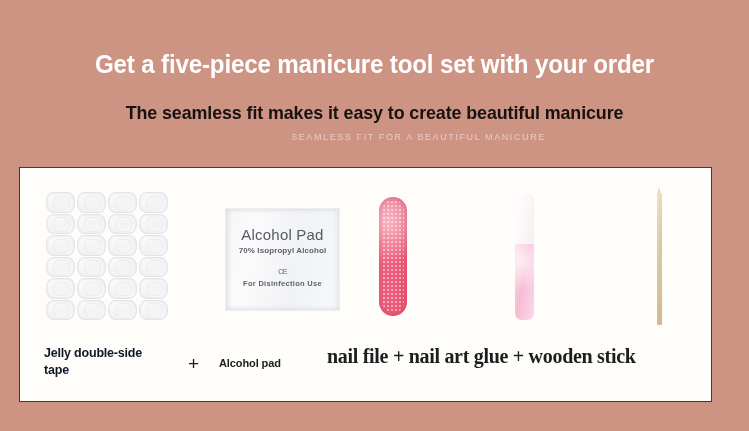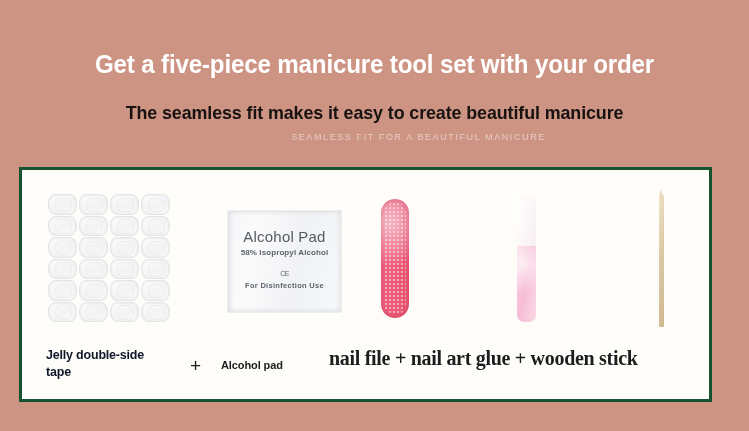--- a/index.html
+++ b/index.html
@@ -63,21 +63,21 @@
   }
 
   
   .panel {
     position: absolute;
     left: 19px;
     top: 167px;
     width: 693px;
     height: 235px;
     background: #fffdf9;
-    border: 3px solid #14532d;
+    border: 1px solid #14532d;
     box-sizing: border-box;
   }
   .panel-inner {
     position: relative;
     width: 100%;
     height: 100%;
   }
 
   
   .products {
@@ -333,21 +333,21 @@
           <div class="tape-tab"></div>
           <div class="tape-tab"></div>
           <div class="tape-tab"></div>
           <div class="tape-tab"></div>
           <div class="tape-tab"></div>
           <div class="tape-tab"></div>
         </div>
 
         <div class="sachet">
           <div class="sachet-title">Alcohol Pad</div>
-          <div class="sachet-sub">58% Isopropyl Alcohol</div>
+          <div class="sachet-sub">70% Isopropyl Alcohol</div>
           <div class="sachet-ce">CE</div>
           <div class="sachet-use">For Disinfection Use</div>
         </div>
 
         <div class="nail-file"></div>
 
         <div class="glue">
           <div class="glue-cap"></div>
           <div class="glue-body"></div>
         </div>

